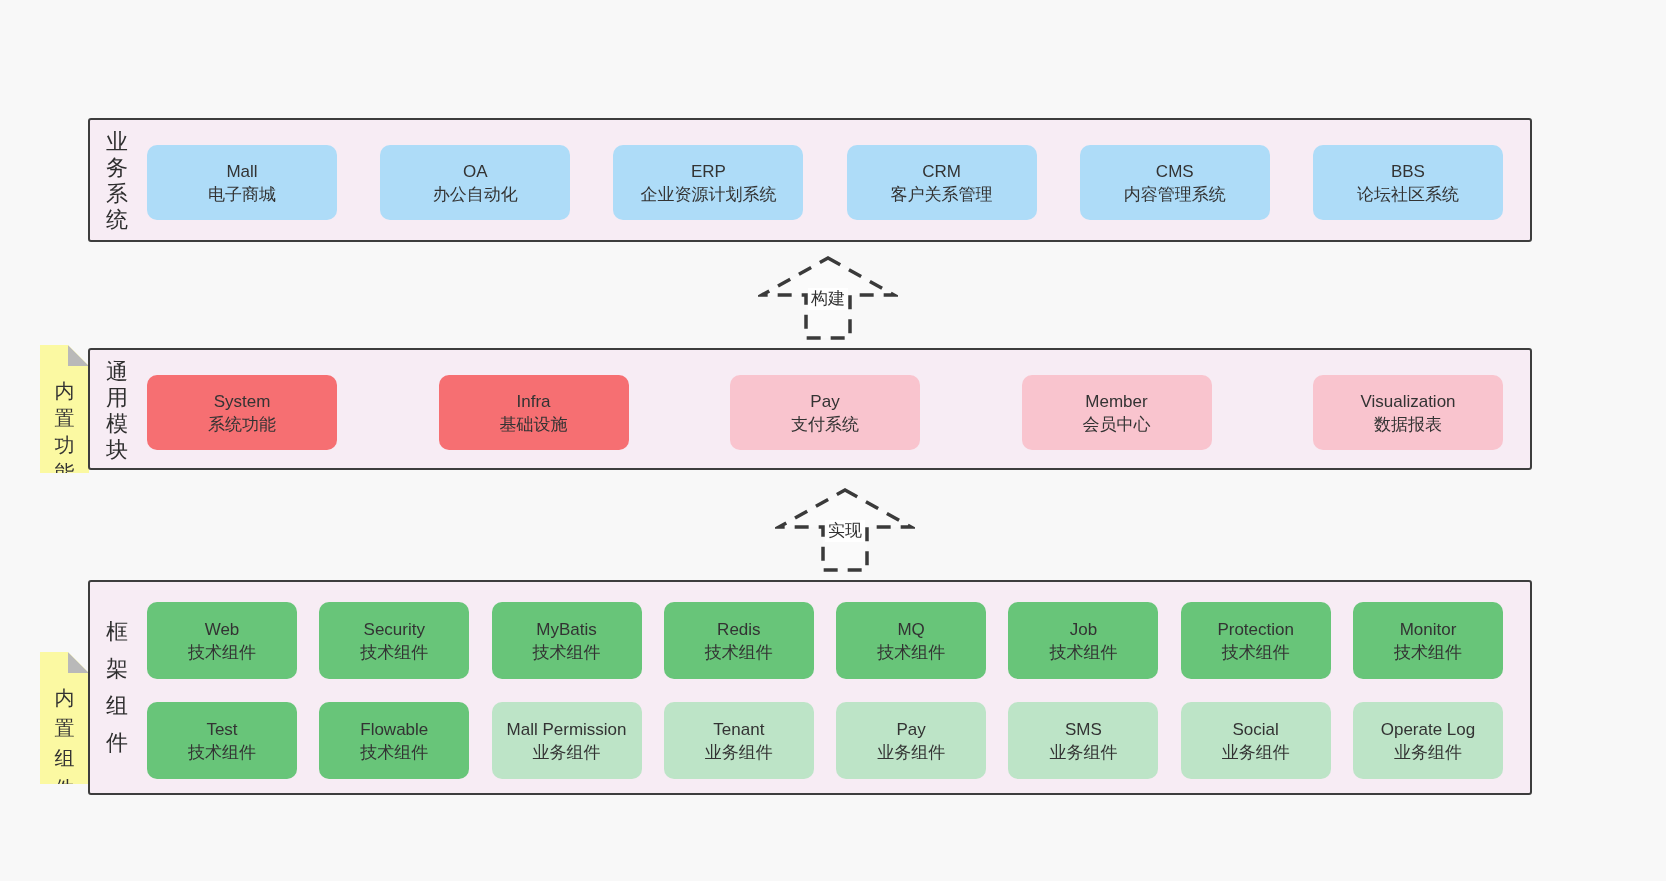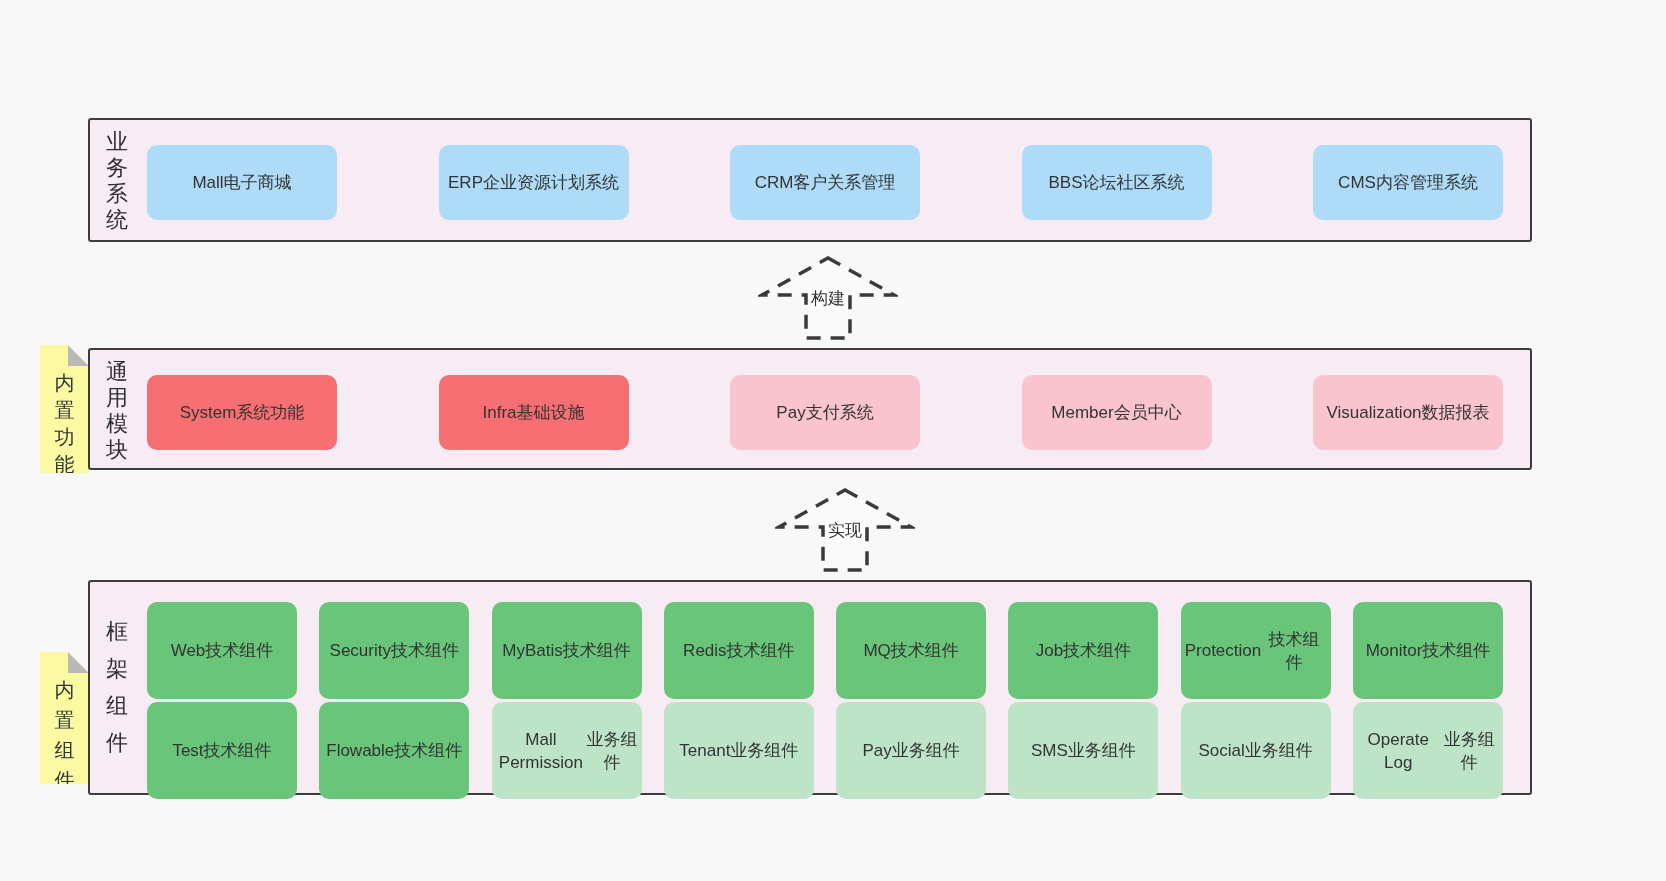--- a/index.html
+++ b/index.html
@@ -36,44 +36,44 @@
   .row{
     position:absolute;left:57px;right:27px;
     display:flex;justify-content:space-between;
   }
   .row-b{top:25px}
   .row-m{top:25px}
   .row-f1{top:20px}
   .row-f2{top:120px}
   .box{
     border-radius:10px;
-    display:flex;flex-direction:row;justify-content:center;align-items:center;
+    display:flex;flex-direction:column;justify-content:center;align-items:center;
     text-align:center;font-size:17px;line-height:23px;color:#333;
     padding:2px 4px;
   }
   .row-b .box,.row-m .box{width:190px;height:75px}
-  .row-f1 .box,.row-f2 .box{width:150px;height:97px}
+  .row-f1 .box,.row-f2 .box{width:150px;height:77px}
   .v-blue{background:var(--blue)}
   .v-red{background:var(--red)}
   .v-pink{background:var(--pink)}
   .v-green-dark{background:var(--green-dark)}
   .v-green-light{background:var(--green-light)}
   .note{
     position:absolute;left:40px;width:49px;background:var(--yellow);
     clip-path:polygon(0 0,calc(100% - 21px) 0,100% 21px,100% 100%,0 100%);
   }
   #note-modules{top:345px;height:128px}
   #note-framework{top:652px;height:132px}
   .note .fold{
     position:absolute;top:0;right:0;width:21px;height:21px;
     background:var(--fold);
     clip-path:polygon(0 0,100% 100%,0 100%);
   }
   .note-text{
-    margin:4px auto;width:22px;font-size:20px;text-align:center;
+    margin:12px auto;width:22px;font-size:20px;text-align:center;
     word-break:break-all;color:#333;
   }
   #note-modules .note-text{line-height:27px;padding-top:21px}
   #note-framework .note-text{line-height:30px;padding-top:19px}
   .arrow{position:absolute;width:140px;height:87px}
   #arrow-build{left:758px;top:255px}
   #arrow-implement{left:775px;top:487px}
   .arrow svg{display:block}
   .arrow-label{
     position:absolute;left:50%;top:33px;transform:translateX(-50%);
@@ -94,34 +94,38 @@
 </div>
 
 <div class="panel" id="panel-business">
   <div class="side-label">业务系统</div>
   <div class="row row-b">
       <div class="box v-blue">
       <span>Mall</span>
       <span>电子商城</span>
     </div>
       <div class="box v-blue">
+      <span>OA</span>
+      <span>办公自动化</span>
+    </div>
+      <div class="box v-blue">
       <span>ERP</span>
       <span>企业资源计划系统</span>
     </div>
       <div class="box v-blue">
       <span>CRM</span>
       <span>客户关系管理</span>
     </div>
       <div class="box v-blue">
+      <span>CMS</span>
+      <span>内容管理系统</span>
+    </div>
+      <div class="box v-blue">
       <span>BBS</span>
       <span>论坛社区系统</span>
-    </div>
-      <div class="box v-blue">
-      <span>CMS</span>
-      <span>内容管理系统</span>
     </div>
     </div>
 </div>
 
 <div class="arrow" id="arrow-build">
   <svg viewBox="0 0 140 86" width="140" height="86">
     <polygon points="70,3 136,40 92,40 92,83 48,83 48,40 4,40" fill="#fafafa" stroke="#3a3a3a" stroke-width="3.5" stroke-dasharray="14 10"></polygon>
   </svg>
   <span class="arrow-label">构建</span>
 </div>

